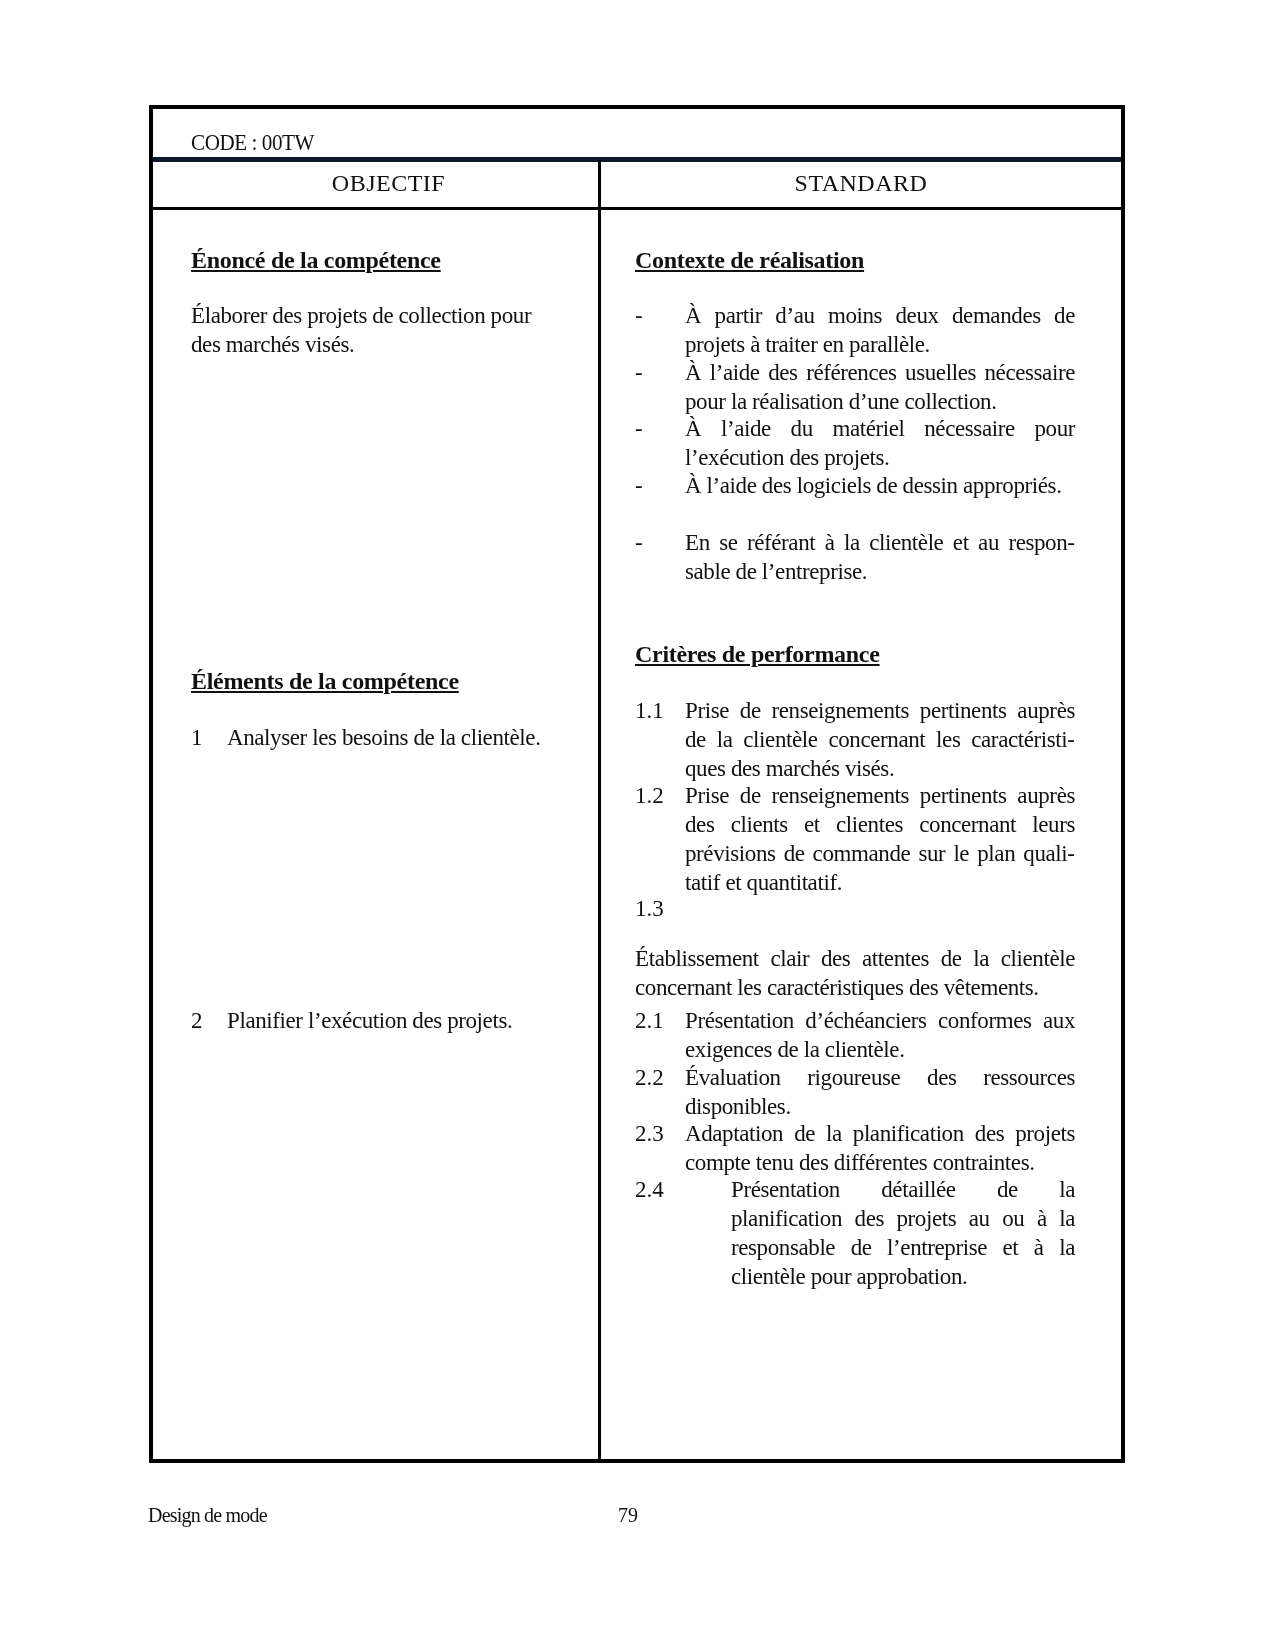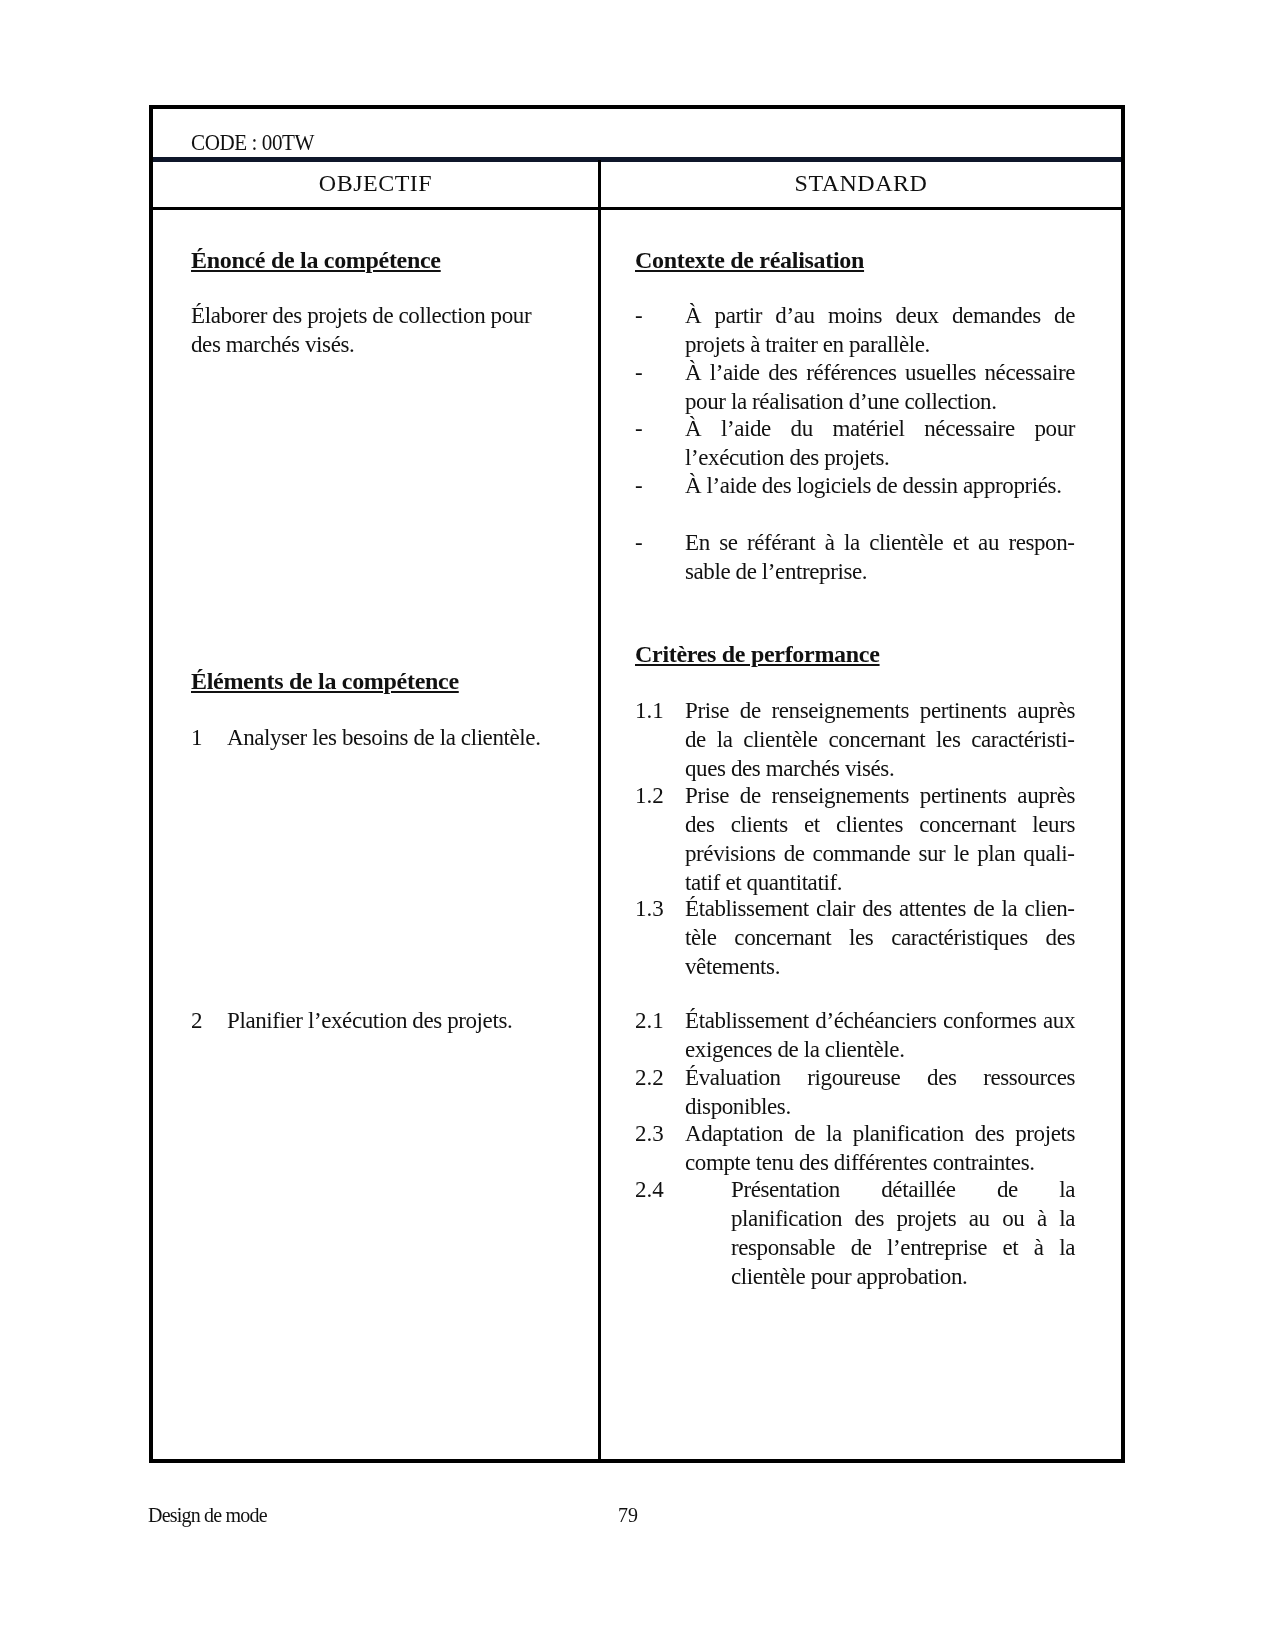--- a/index.html
+++ b/index.html
@@ -49,21 +49,21 @@
     .head-cell {
       position: absolute;
       top: 0;
       height: 47px;
       display: flex;
       align-items: center;
       justify-content: center;
       font-size: 24px;
       letter-spacing: 0.5px;
     }
-    .head-left { left: 0; width: 445px; }
+    .head-left { left: 13px; width: 445px; }
     .head-right { left: 448px; right: 0; }
     .col-divider {
       position: absolute;
       left: 445px;
       top: 51px;
       bottom: 0;
       width: 3px;
       background: #000;
     }
     .col {
@@ -177,28 +177,28 @@
     <div class="heading" style="top:430px;">Critères de performance</div>
 
     <div class="item" style="top:486px;">
       <span class="num">1.1</span>
       <span class="txt">Prise de renseignements pertinents auprès de la clientèle concernant les caractéristi­ques des marchés visés.</span>
     </div>
     <div class="item" style="top:571px;">
       <span class="num">1.2</span>
       <span class="txt">Prise de renseignements pertinents auprès des clients et clientes concernant leurs prévisions de commande sur le plan quali­tatif et quantitatif.</span>
     </div>
-    <div class="item" style="top:684px;">
+    <div class="item" style="top:684px;flex-direction:column;">
       <span class="num">1.3</span>
       <span class="txt">Établissement clair des attentes de la clien­tèle concernant les caractéristiques des vêtements.</span>
     </div>
 
     <div class="item" style="top:796px;">
       <span class="num">2.1</span>
-      <span class="txt">Établissement d’échéanciers conformes aux exigences de la clientèle.</span>
+      <span class="txt">Présentation d’échéanciers conformes aux exigences de la clientèle.</span>
     </div>
     <div class="item" style="top:853px;">
       <span class="num">2.2</span>
       <span class="txt">Évaluation rigoureuse des ressources disponibles.</span>
     </div>
     <div class="item" style="top:909px;">
       <span class="num">2.3</span>
       <span class="txt">Adaptation de la planification des projets compte tenu des différentes contraintes.</span>
     </div>
     <div class="item" style="top:965px;gap:46px;">

